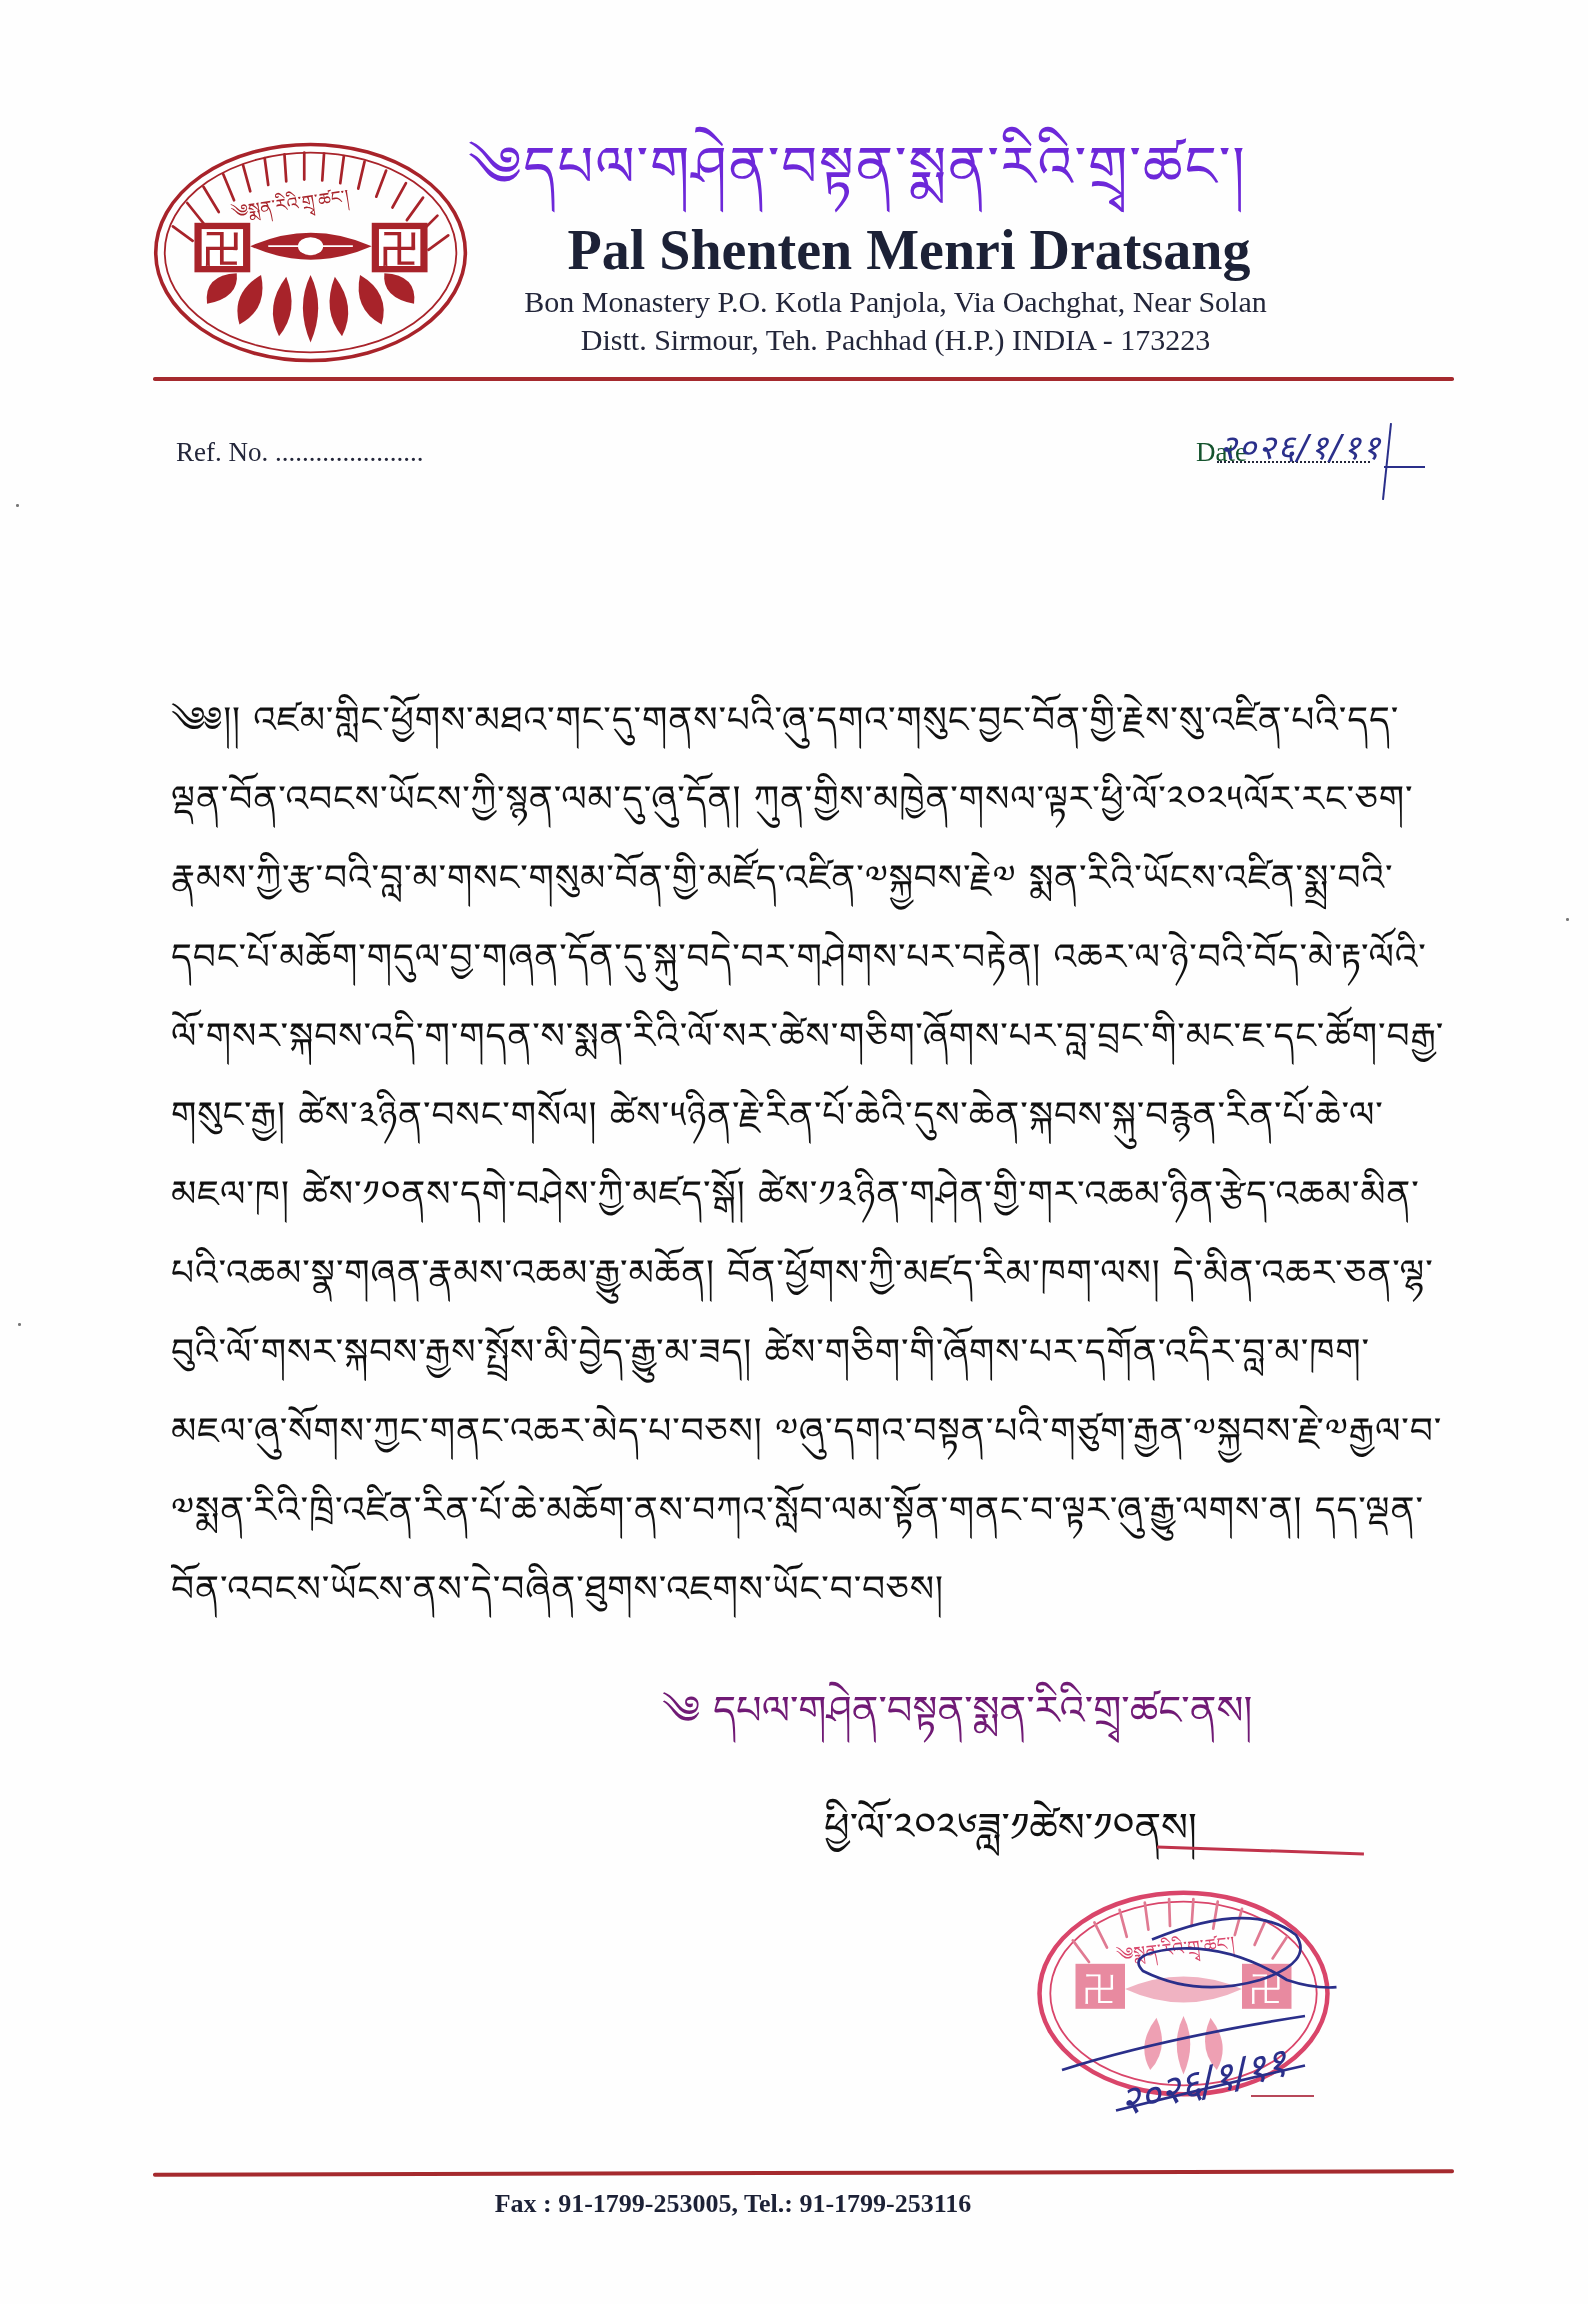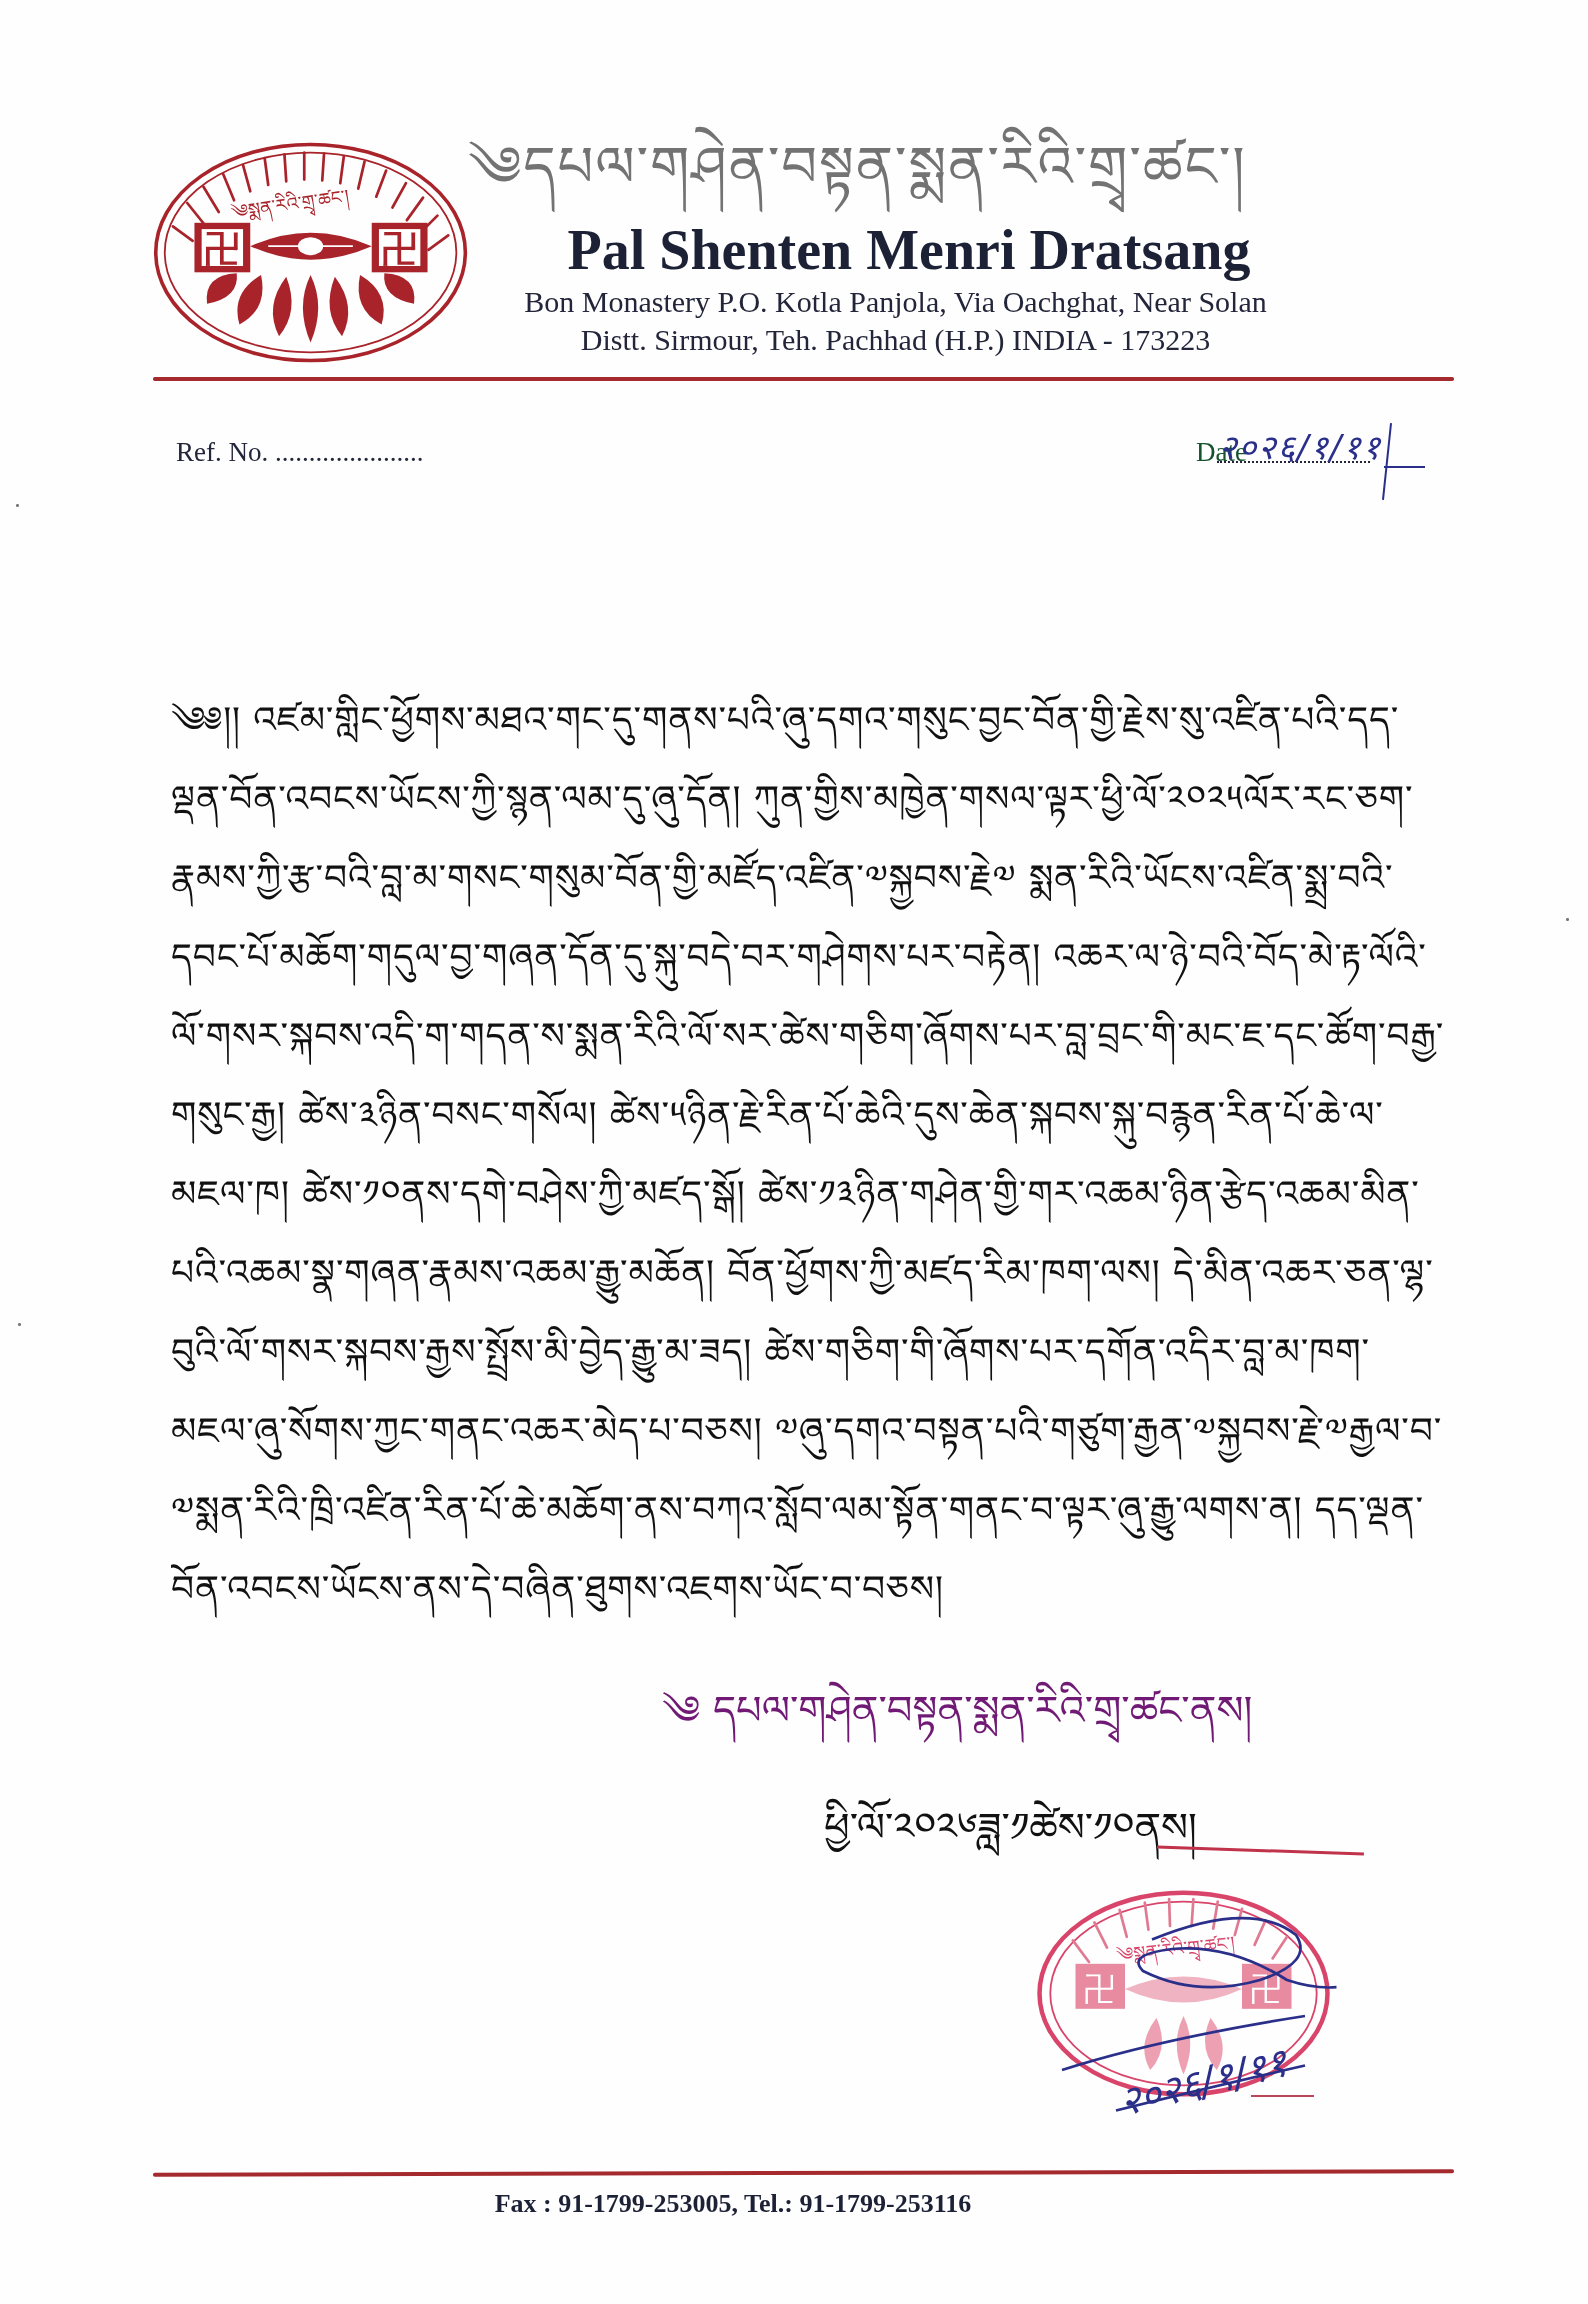--- a/index.html
+++ b/index.html
@@ -3,21 +3,21 @@
 <meta charset="utf-8">
 <style>
   html, body { margin: 0; padding: 0; background: #ffffff; }
   body { width: 1589px; height: 2304px; position: relative; overflow: hidden;
          font-family: "DejaVu Serif", serif; color: #1a1a1a; }
   .page { position: absolute; left: 0; top: 0; width: 1589px; height: 2304px; background: #fefefe; }
 
   
   .logo { position: absolute; left: 151px; top: 140px; width: 320px; height: 225px; }
   .tib-title { position: absolute; left: 468px; top: 126px; width: 864px; height: 81px;
-               font-family: "DejaVu Serif", serif; font-size: 56px; color: #737373;
+               font-family: "DejaVu Serif", serif; font-size: 56px; color: #6d28d9;
                white-space: nowrap; letter-spacing: 1.8px; line-height: 81px; }
   .eng-title { position: absolute; left: 540px; top: 216px; width: 738px; text-align: center;
                font-family: "Liberation Serif", serif; font-weight: bold; font-size: 56px;
                color: #1c2136; line-height: 68px; }
   .addr { position: absolute; left: 486px; width: 819px; text-align: center;
           font-family: "Liberation Serif", serif; font-size: 30px; color: #23263a; line-height: 36px; }
   .addr1 { top: 284px; }
   .addr2 { top: 322px; }
   .rule { position: absolute; height: 3.6px; background: #a52a2e; border-radius: 1.8px; }
   .rule-top { left: 153px; top: 377px; width: 1301px; }

